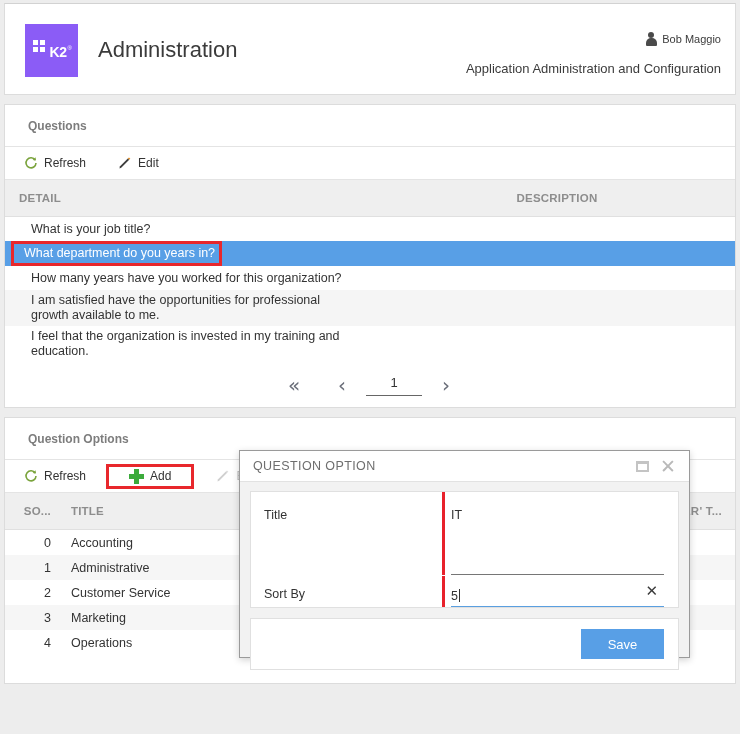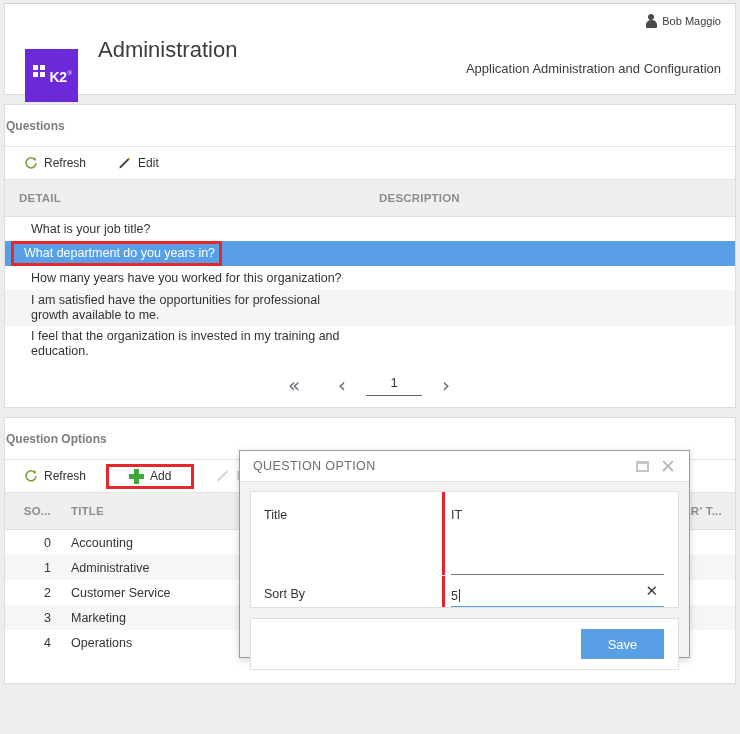--- a/index.html
+++ b/index.html
@@ -22,41 +22,41 @@
     position: relative;
     background: #ffffff;
     height: 92px;
     border: 1px solid #dcdcdc;
     border-top: 1px solid #d2d2d2;
   }
   .logo {
     position: absolute;
     left: 20px; top: 20px;
     width: 53px; height: 53px;
-    background: #6d28d9;
-    display: flex; align-items: center; justify-content: center; margin-top: 25px;
+    background: #8b5cf6;
+    display: flex; align-items: center; justify-content: center;
   }
   .logo-inner { position: relative; width: 38px; height: 22px; }
   .logo-sq { position: absolute; background: #ffffff; width: 5px; height: 5px; }
   .logo-k2 {
     position: absolute; left: 17px; top: 5px;
     color: #ffffff; font-size: 14px; font-weight: bold;
     letter-spacing: -0.3px; line-height: 14px;
     font-family: "Liberation Sans", sans-serif;
   }
   .logo-tm {
     position: absolute; left: 35px; top: 5px;
     color: #ffffff; font-size: 6px;
   }
   .app-title {
     position: absolute; left: 93px; top: 33px;
     font-size: 22px; color: #3b3b3b; font-weight: normal;
   }
   .user-area {
-    position: absolute; right: 14px; top: 10px;
+    position: absolute; right: 14px; top: 28px;
     display: flex; align-items: center; gap: 5px;
   }
   .user-icon { width: 12px; height: 14px; position: relative; }
   .user-icon .head {
     position: absolute; left: 3px; top: 0;
     width: 6px; height: 6px; border-radius: 50%; background: #4a4a4a;
   }
   .user-icon .body {
     position: absolute; left: 0.5px; top: 6px;
     width: 11px; height: 8px;
@@ -70,21 +70,21 @@
 
   
   .panel {
     background: #ffffff;
     border: 1px solid #dcdcdc;
     margin-top: 9px;
   }
   .panel-title {
     height: 42px;
     display: flex; align-items: center;
-    padding-left: 1px;
+    padding-left: 23px;
     font-size: 12px; color: #7d7d7d; font-weight: bold;
     border-bottom: 1px solid #e4e4e4;
   }
   .toolbar {
     height: 33px;
     display: flex; align-items: center;
     padding-left: 11px;
     border-bottom: 1px solid #e4e4e4;
     gap: 4px;
   }
@@ -117,21 +117,21 @@
     display: flex;
     background: #efefef;
     height: 37px;
     align-items: center;
     border-bottom: 1px solid #e0e0e0;
     font-size: 11.5px; color: #8d8d8d; font-weight: bold;
     letter-spacing: 0.2px;
   }
   .grid-head .cell { padding-left: 14px; }
   .q-col-detail { width: 360px; }
-  .q-col-desc { flex: 1; }
+  .q-col-desc { flex: 1; text-align: center; }
 
   .q-row {
     min-height: 24px;
     display: flex; align-items: center;
     font-size: 12.5px; color: #333333;
     padding: 3px 0 3px 12px;
     cursor: pointer;
     position: relative;
   }
   .q-row .qtext { padding-left: 14px; max-width: 330px; line-height: 15px; }

